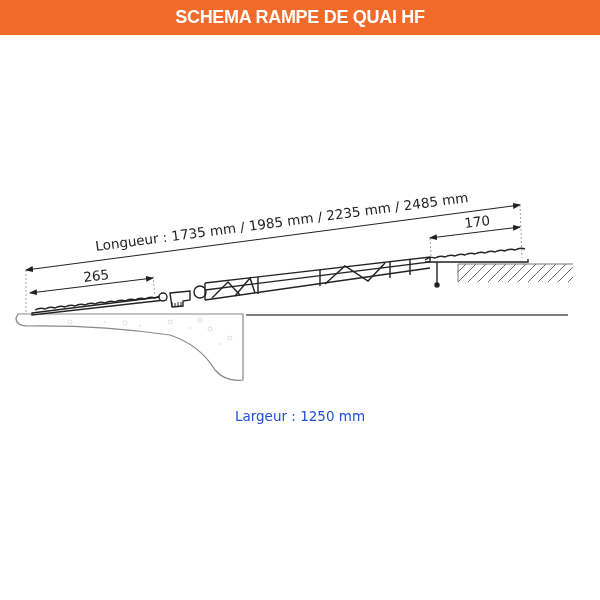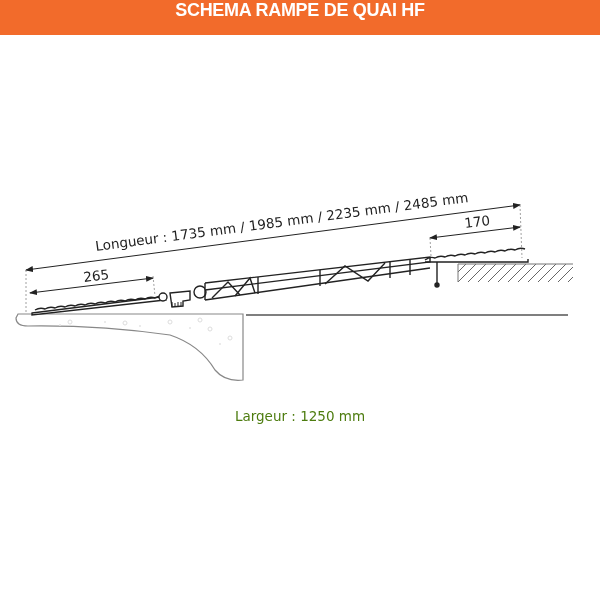--- a/index.html
+++ b/index.html
@@ -1,21 +1,21 @@
 <!DOCTYPE html>
 <html><head>
   <meta charset="utf-8">
   <style>
     html, body { margin: 0; padding: 0; background: #ffffff; }
     body { width: 600px; height: 600px; position: relative; overflow: hidden; font-family: "Liberation Sans", sans-serif; }
-    .header { position: absolute; left: 0; top: 0; width: 600px; height: 35px; background: #f26b2b; display: flex; align-items: flex-start; justify-content: center; }
+    .header { position: absolute; left: 0; top: 0; width: 600px; height: 35px; background: #f26b2b; display: flex; align-items: center; justify-content: center; }
     .header-title { color: #ffffff; font-family: "Liberation Sans", sans-serif; font-weight: bold; font-size: 18px; letter-spacing: -0.3px; }
     svg.diagram { position: absolute; left: 0; top: 0; }
     .dim-text { font-family: "DejaVu Sans", sans-serif; font-size: 13.5px; fill: #222222; }
-    .width-label { position: absolute; left: 0; width: 600px; top: 408px; text-align: center; font-family: "DejaVu Sans", sans-serif; font-size: 13.5px; color: #4d7c0f; }
+    .width-label { position: absolute; left: 0; width: 600px; top: 408px; text-align: center; font-family: "DejaVu Sans", sans-serif; font-size: 13.5px; color: #1d4ed8; }
   </style>
 </head>
 <body>
 
 <div class="header">
   <span class="header-title">SCHEMA RAMPE DE QUAI HF</span>
 </div>
 
 <svg class="diagram" width="600" height="600" viewBox="0 0 600 600">
   <defs>

